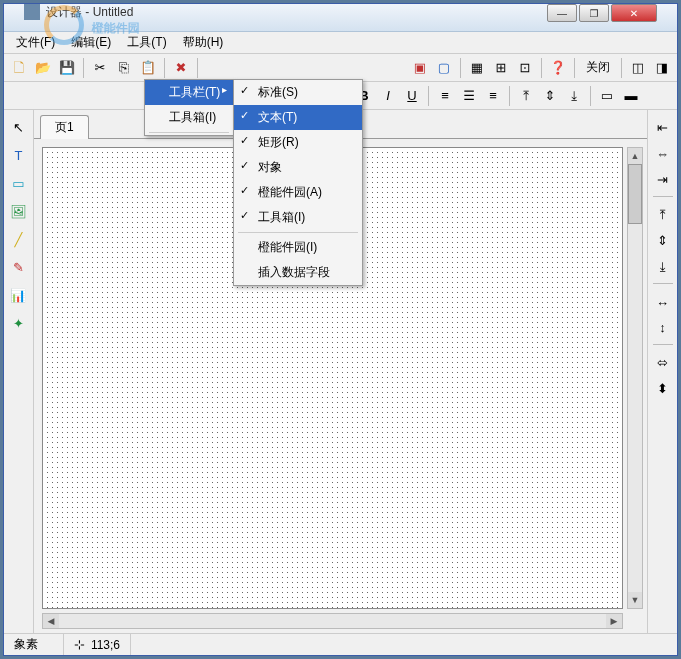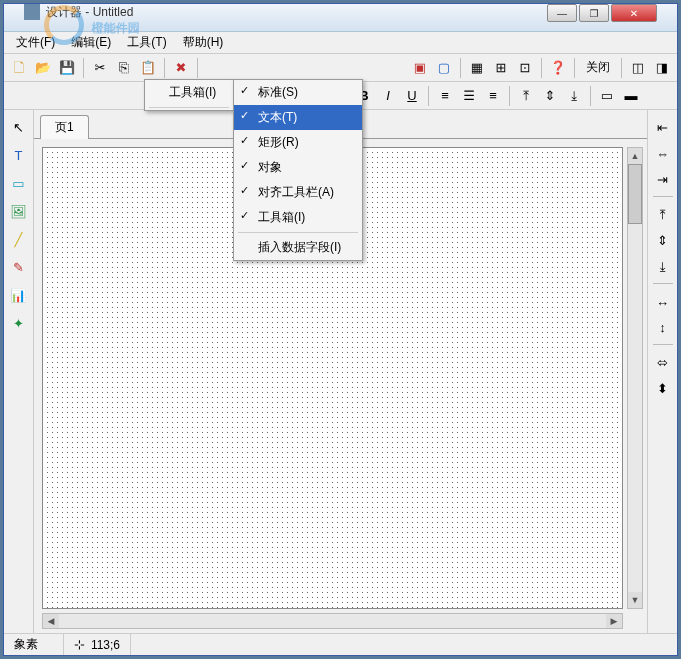--- a/index.html
+++ b/index.html
@@ -277,28 +277,30 @@
   <div class="statusbar">
     <div class="status-cell">象素</div>
     <div class="status-cell">
       <span class="ico" style="margin-right:6px;">⊹</span>
       <span>113;6</span>
     </div>
     <div class="status-cell" style="flex:1;border-right:none"></div>
   </div>
 
   <div class="dropdown dd1">
+    <div class="dd-item highlight has-sub"><span>工具栏(T)</span></div>
     <div class="dd-item"><span>工具箱(I)</span></div>
     <div class="dd-sep"></div>
   </div>
 
   <div class="dropdown dd2">
     <div class="dd-item"><span class="dd-check">✓</span><span>标准(S)</span></div>
     <div class="dd-item highlight"><span class="dd-check">✓</span><span>文本(T)</span></div>
     <div class="dd-item"><span class="dd-check">✓</span><span>矩形(R)</span></div>
     <div class="dd-item"><span class="dd-check">✓</span><span>对象</span></div>
-    <div class="dd-item"><span class="dd-check">✓</span><span>对齐工具栏(A)</span></div>
+    <div class="dd-item"><span class="dd-check">✓</span><span>橙能件园(A)</span></div>
     <div class="dd-item"><span class="dd-check">✓</span><span>工具箱(I)</span></div>
     <div class="dd-sep"></div>
-    <div class="dd-item"><span>插入数据字段(I)</span></div>
+    <div class="dd-item"><span>橙能件园(I)</span></div>
+    <div class="dd-item"><span>插入数据字段</span></div>
   </div>
 
 </div>
 
 </body></html>

